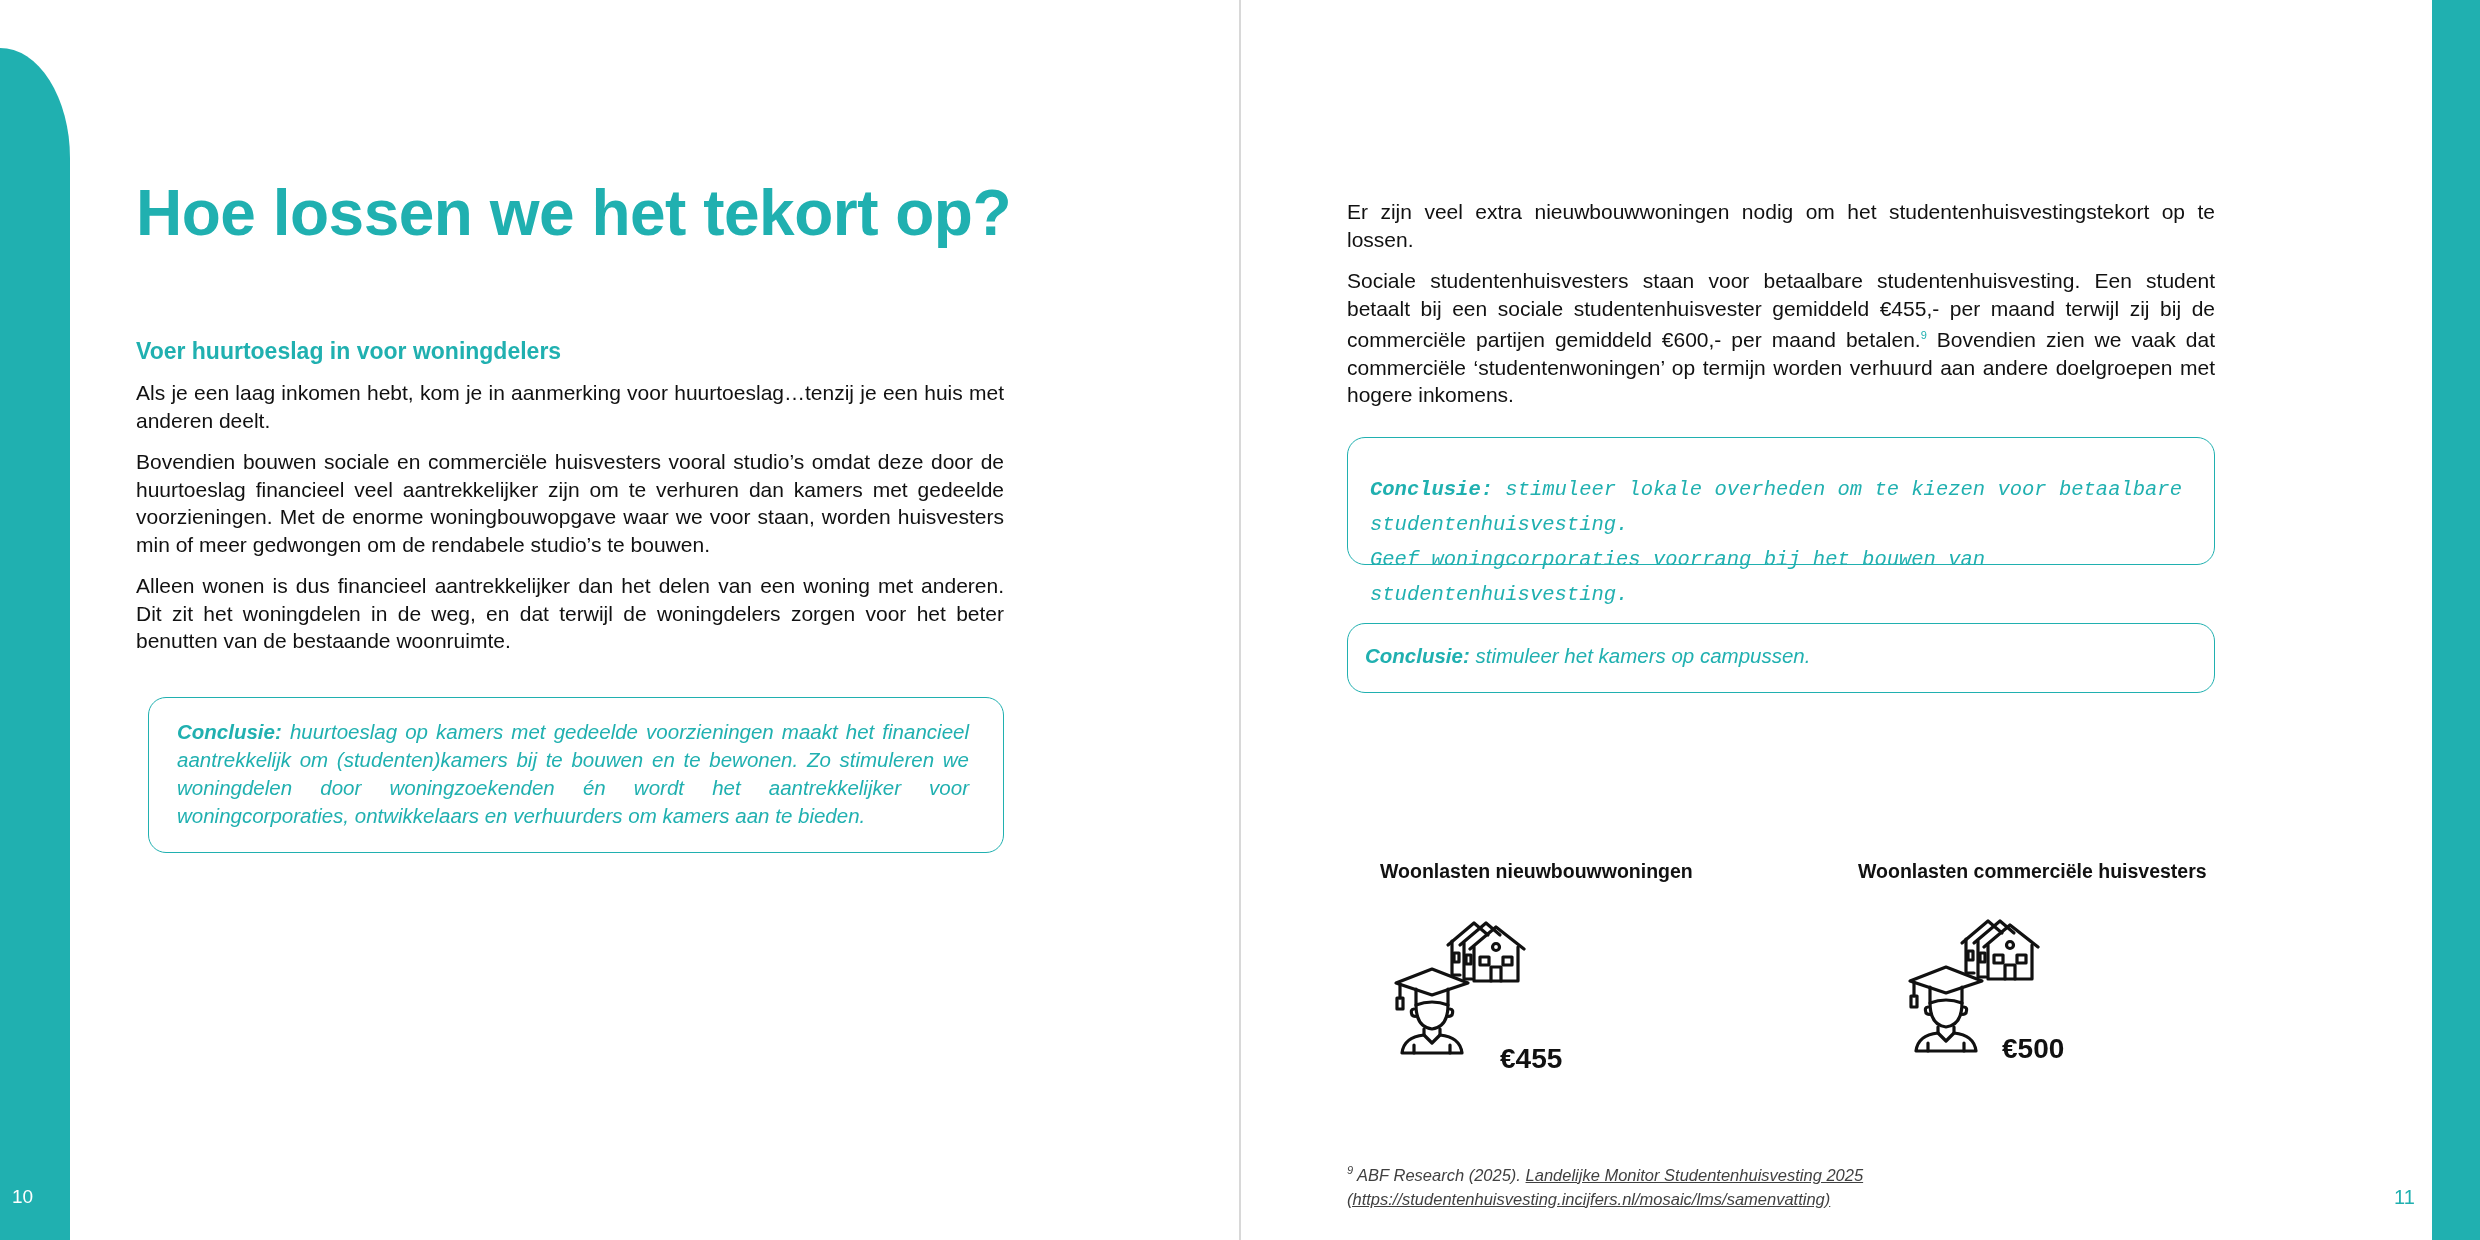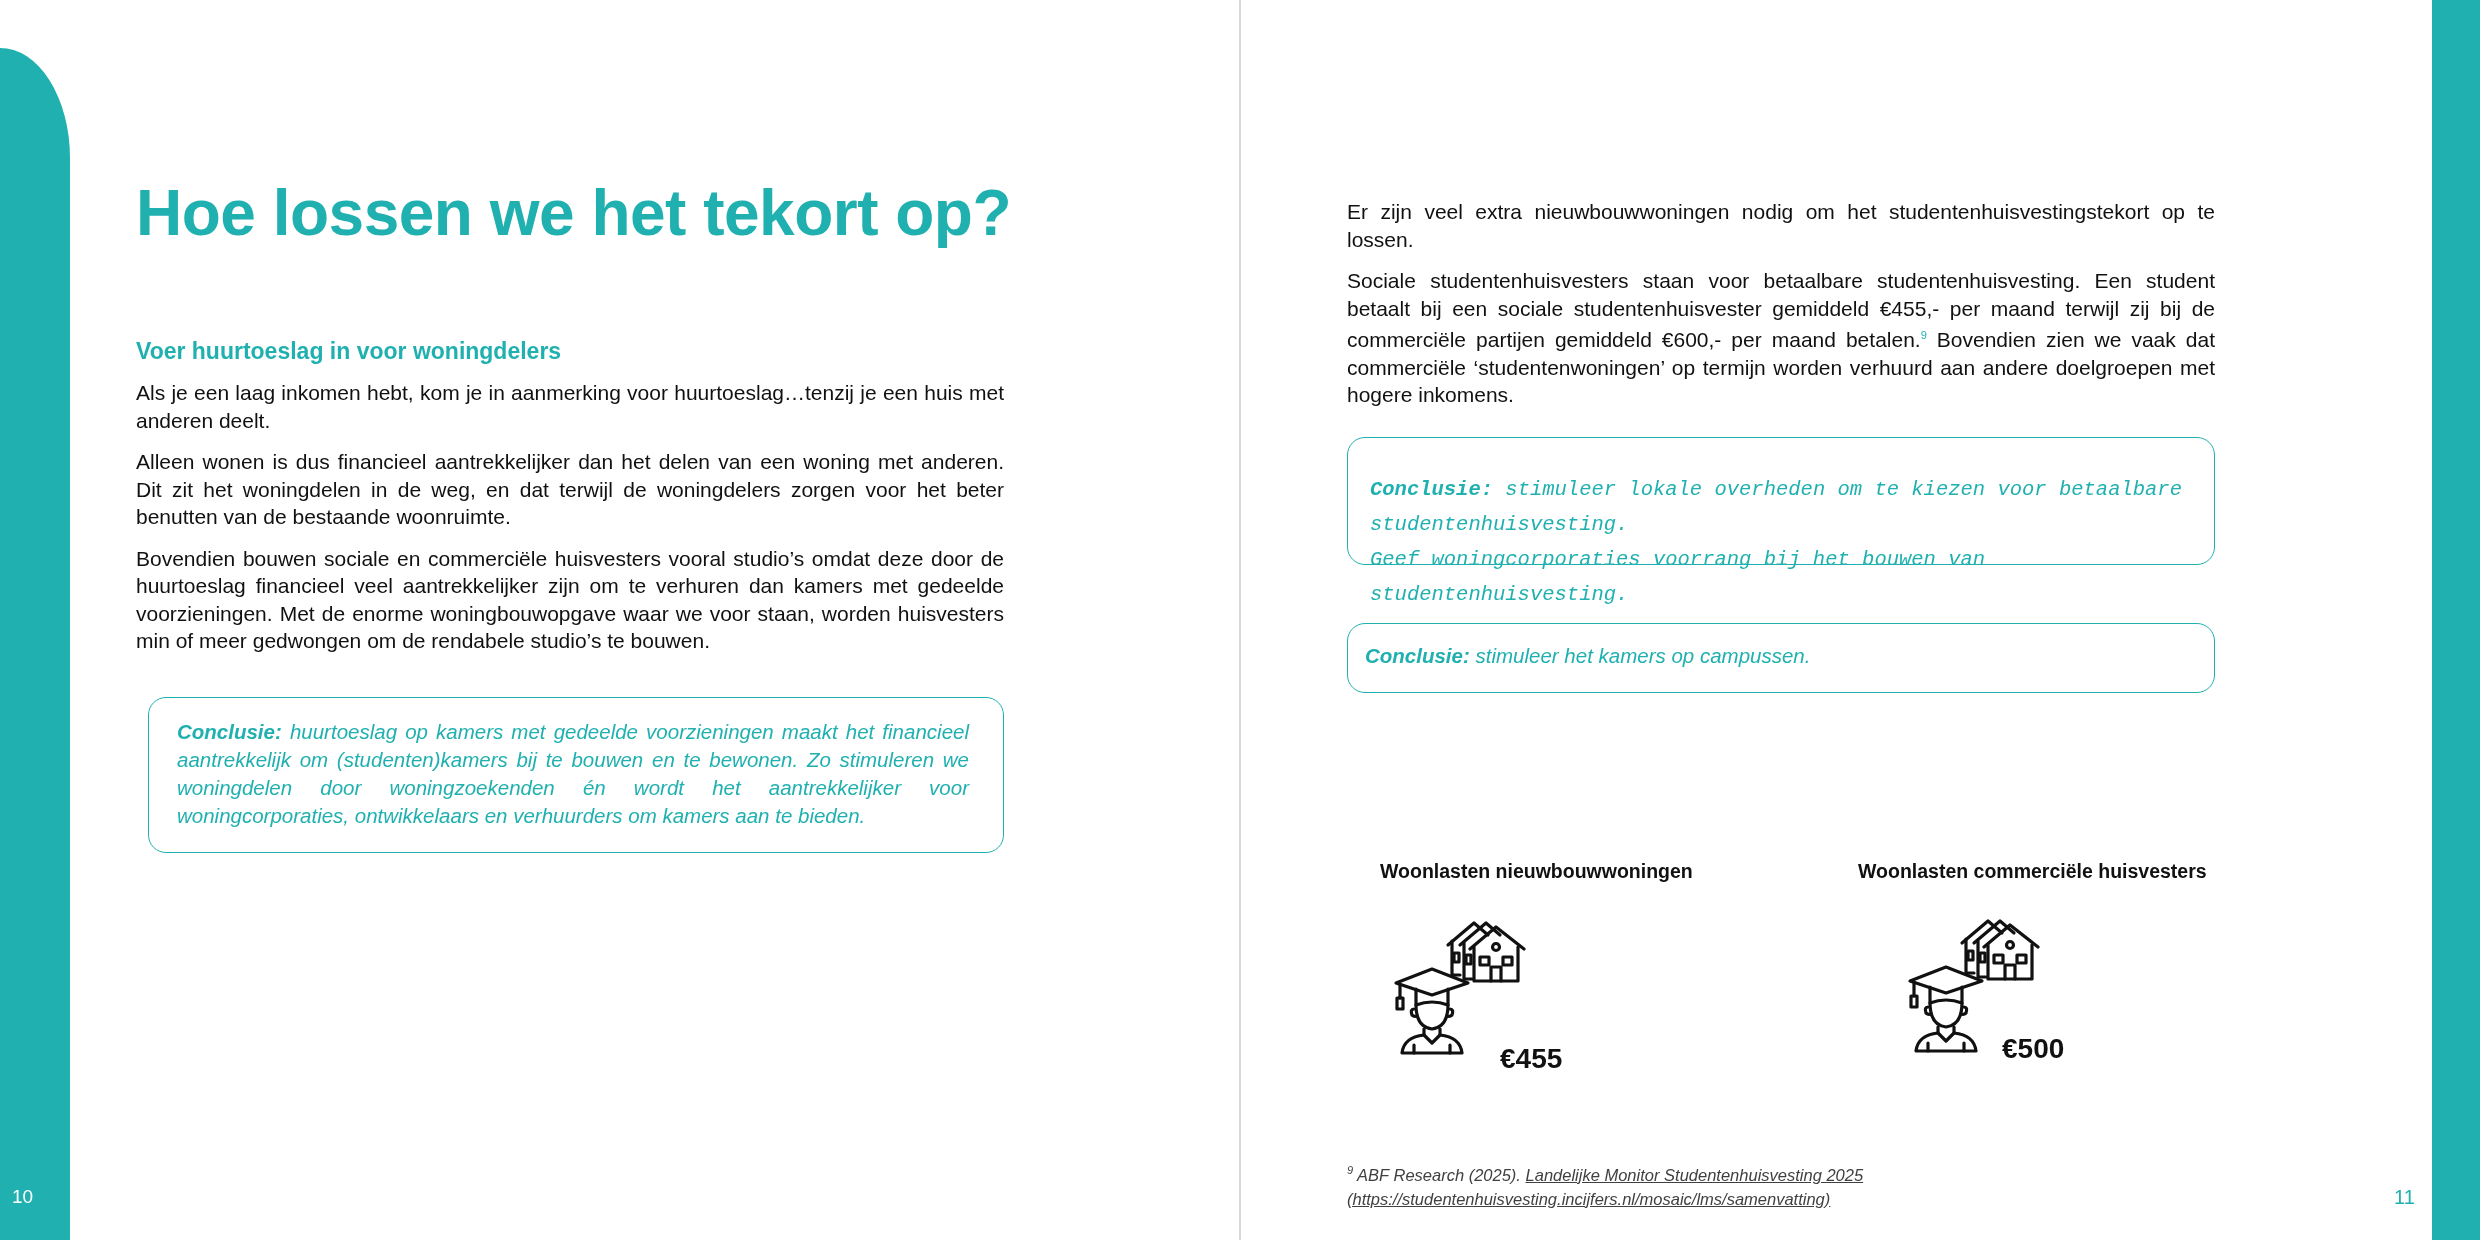--- a/index.html
+++ b/index.html
@@ -78,22 +78,22 @@
 <div class="right-tab"></div>
 <div class="spine"></div>
 <div class="page-num-left">10</div>
 <div class="page-num-right">11</div>
 
 <h1 class="title">Hoe lossen we het tekort op?</h1>
 
 <div class="col-left">
   <h2 class="section">Voer huurtoeslag in voor woningdelers</h2>
   <p class="body">Als je een laag inkomen hebt, kom je in aanmerking voor huurtoeslag…tenzij je een huis met anderen deelt.</p>
+  <p class="body">Bovendien bouwen sociale en commerciële huisvesters vooral studio’s omdat deze door de huurtoeslag financieel veel aantrekkelijker zijn om te verhuren dan kamers met gedeelde voorzieningen. Met de enorme woningbouwopgave waar we voor staan, worden huisvesters min of meer gedwongen om de rendabele studio’s te bouwen.</p>
   <p class="body">Alleen wonen is dus financieel aantrekkelijker dan het delen van een woning met anderen. Dit zit het woningdelen in de weg, en dat terwijl de woningdelers zorgen voor het beter benutten van de bestaande woonruimte.</p>
-  <p class="body">Bovendien bouwen sociale en commerciële huisvesters vooral studio’s omdat deze door de huurtoeslag financieel veel aantrekkelijker zijn om te verhuren dan kamers met gedeelde voorzieningen. Met de enorme woningbouwopgave waar we voor staan, worden huisvesters min of meer gedwongen om de rendabele studio’s te bouwen.</p>
 
   <div class="conclusion conc-left">
     <b>Conclusie:</b><span> huurtoeslag op kamers met gedeelde voorzieningen maakt het financieel aantrekkelijk om (studenten)kamers bij te bouwen en te bewonen. Zo stimuleren we woningdelen door woningzoekenden én wordt het aantrekkelijker voor woningcorporaties, ontwikkelaars en verhuurders om kamers aan te bieden.</span>
   </div>
 </div>
 
 <div class="col-right">
   <p class="body">Er zijn veel extra nieuwbouwwoningen nodig om het studentenhuisvestingstekort op te lossen.</p>
   <p class="body"><span>Sociale studentenhuisvesters staan voor betaalbare studentenhuisvesting. Een student betaalt bij een sociale studentenhuisvester gemiddeld €455,- per maand terwijl zij bij de commerciële partijen gemiddeld €600,- per maand betalen.</span><sup class="teal" style="font-size:11px">9</sup><span> Bovendien zien we vaak dat commerciële ‘studentenwoningen’ op termijn worden verhuurd aan andere doelgroepen met hogere inkomens.</span></p>
 

